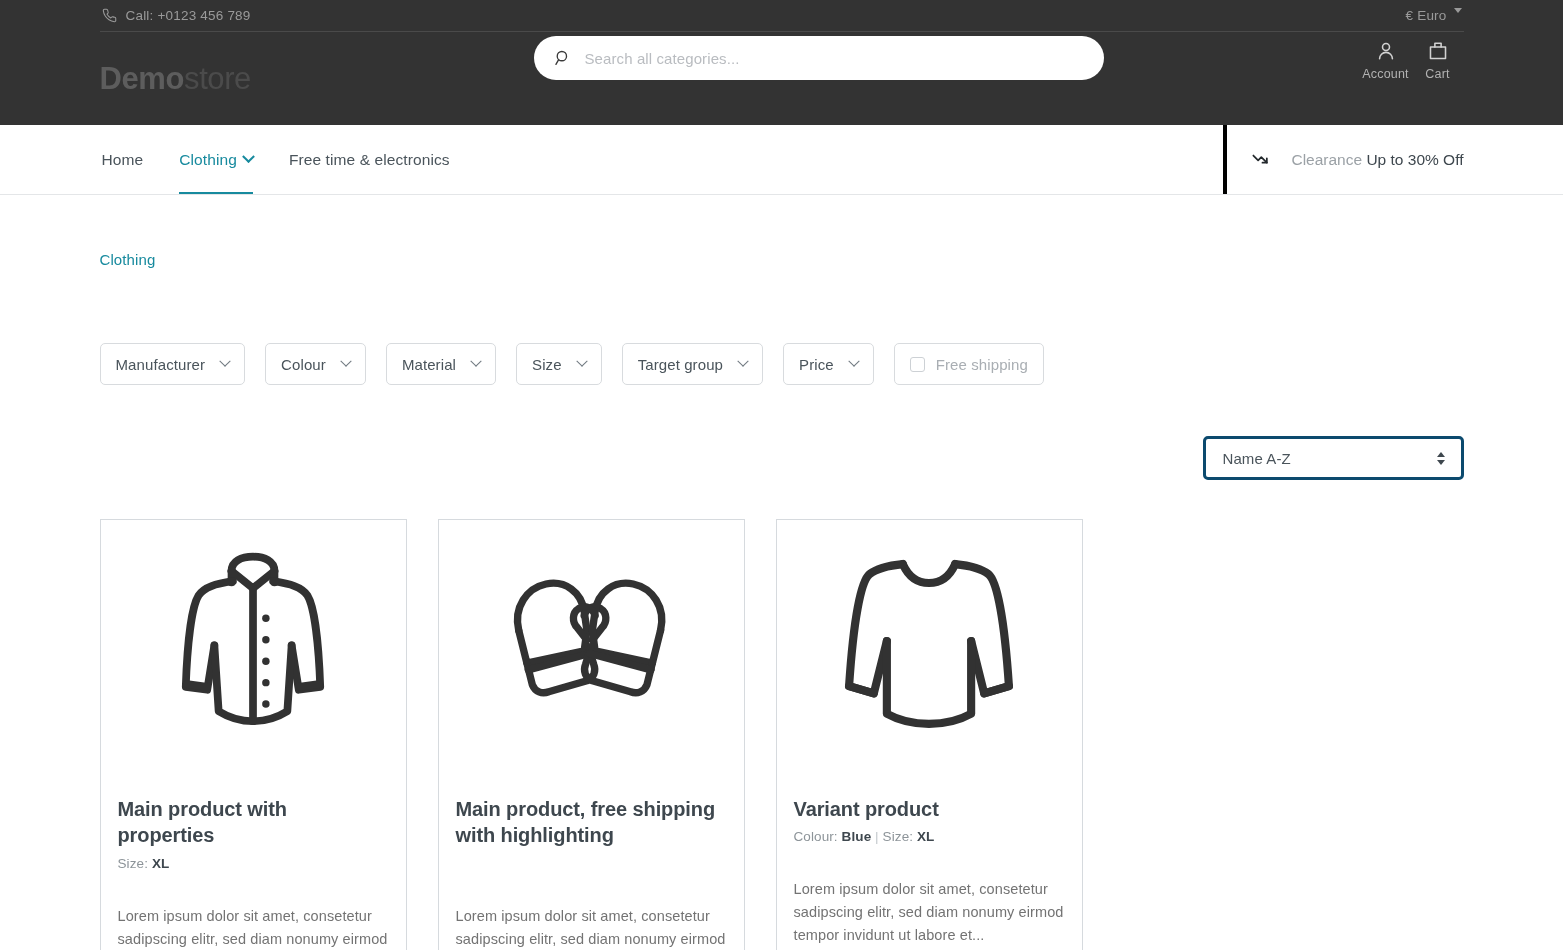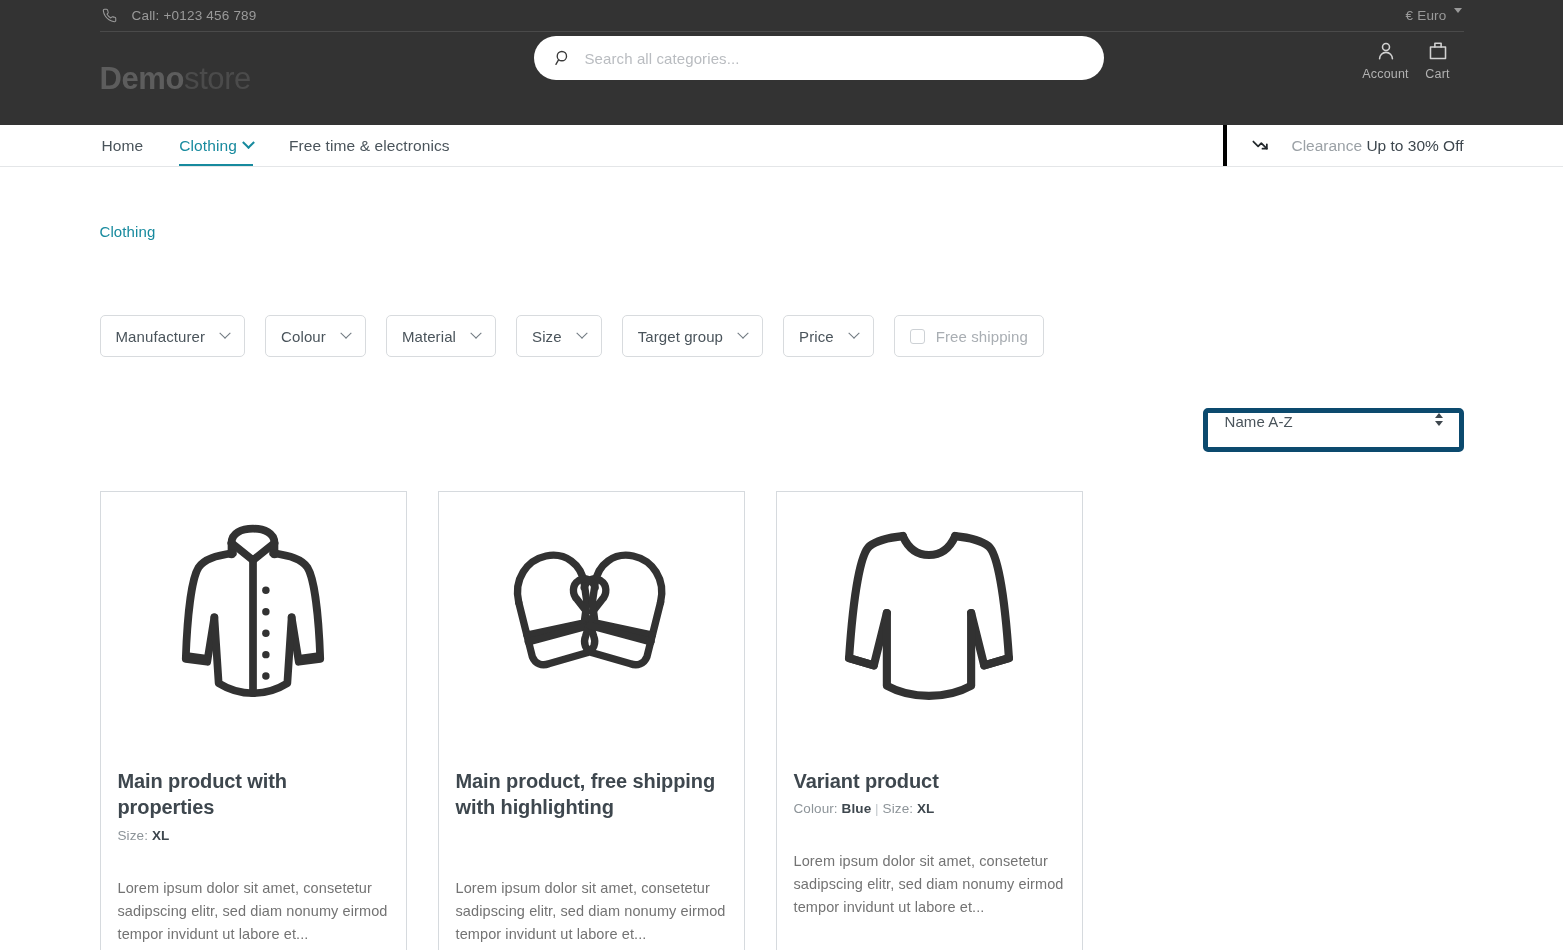--- a/index.html
+++ b/index.html
@@ -33,21 +33,21 @@
     display: flex;
     align-items: center;
     justify-content: space-between;
     border-bottom: 1px solid #4a4a4a;
     padding: 0 2px;
   }
 
   .call-block {
     display: flex;
     align-items: flex-start;
-    gap: 15px;
+    gap: 9px;
     color: #9a9a9a;
     font-size: 13.5px;
     letter-spacing: .2px;
   }
   .call-block svg { display: block; }
 
   .currency-block {
     display: flex;
     gap: 7px;
     color: #9a9a9a;
@@ -119,21 +119,21 @@
     color: #b2b2b2;
     font-size: 12.5px;
     cursor: pointer;
     letter-spacing: .2px;
   }
   .hact .ico { height: 26px; display: flex; align-items: center; justify-content: center; margin-bottom: 3px; }
   .hact .ico svg { display: block; }
 
   
   .navbar-wrap {
-    height: 42px;
+    height: 70px;
     border-bottom: 1px solid #e4e6e8;
     background: #fff;
   }
   .navbar-inner {
     width: 1364px;
     margin: 0 auto;
     height: 100%;
     display: flex;
     align-items: stretch;
     justify-content: space-between;
@@ -235,25 +235,25 @@
   }
 
   .sort-row {
     margin-top: 51px;
     display: flex;
     justify-content: flex-end;
   }
   .sort-select {
     width: 261px;
     height: 44px;
-    border: 5px solid #0c4a6e;
+    border: 3px solid #0c4a6e;
     border-radius: 5px;
     background: #fff;
     display: flex;
-    align-items: flex-start;
+    align-items: center;
     justify-content: space-between;
     padding: 0 16px 0 17px;
     font-size: 15px;
     color: #4a545b;
     cursor: pointer;
     letter-spacing: .1px;
   }
   .updown {
     display: flex;
     flex-direction: column;

